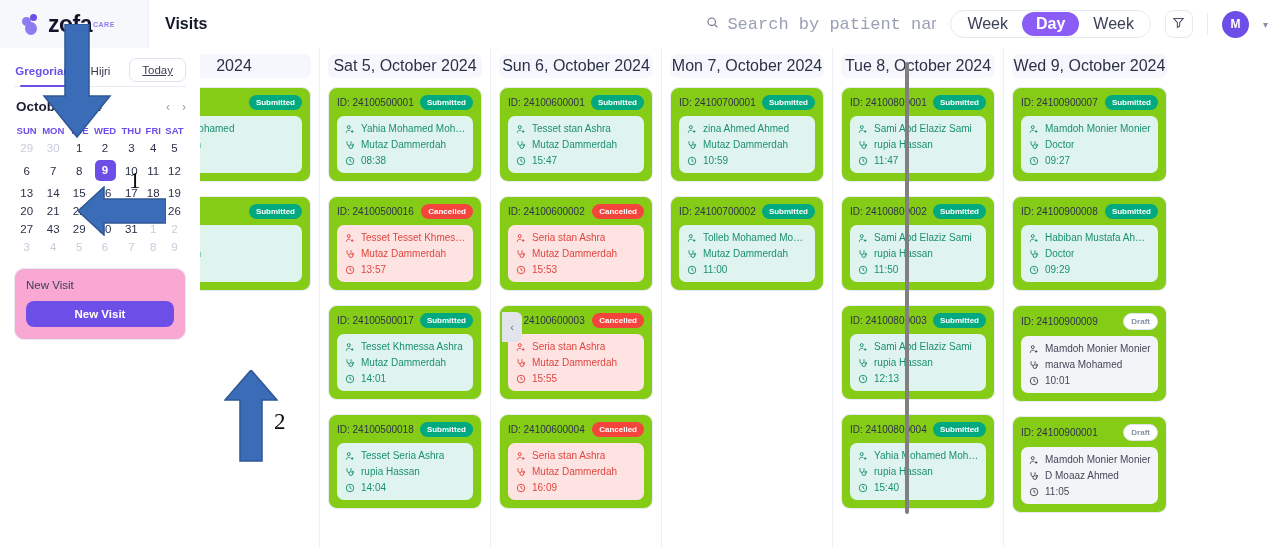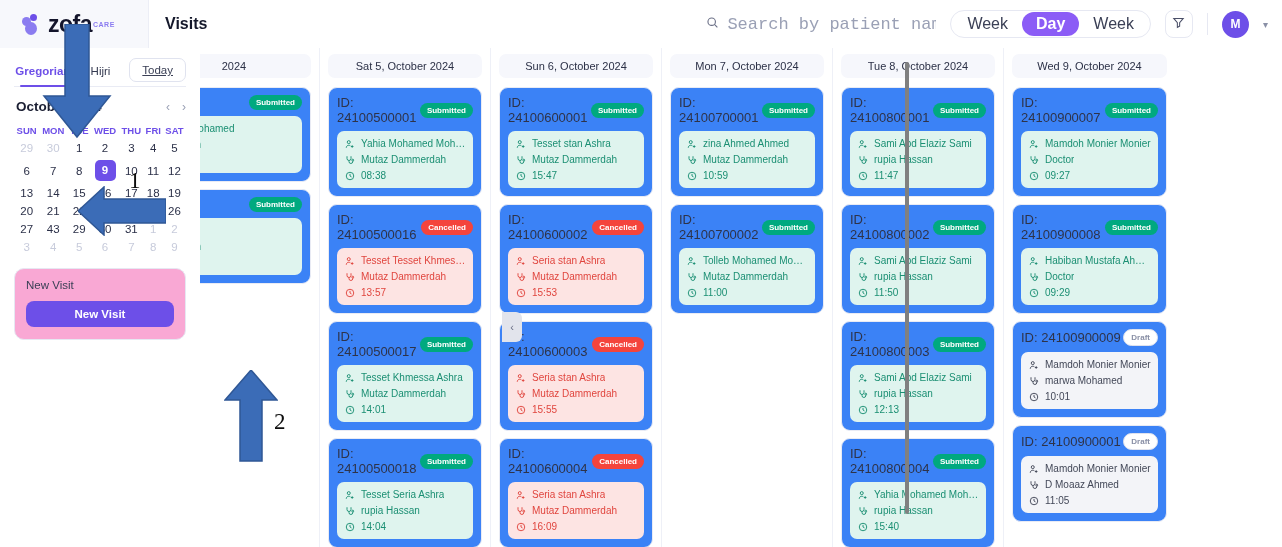--- a/index.html
+++ b/index.html
@@ -125,28 +125,28 @@
 
   
   #board { position:absolute; left: 0; top: 48px; right:0; bottom:0; display:flex; overflow:hidden; }
   .daycol {
     width: 171px; flex: none; border-right:1px solid #eef0f7; padding: 6px 8px 0 8px;
     position: relative;
   }
   .daycol:last-child { border-right: none; }
   .day-head {
     background:#f6f7fc; border-radius: 7px; height: 24px; display:flex; align-items:center;
-    justify-content:center; font-size: 11px; color:#2c3147; margin-bottom: 9px;
+    justify-content:center; font-size: 16px; color:#2c3147; margin-bottom: 9px;
   }
   .visit-card {
-    border:1px solid #e9ebf4; border-radius: 9px; padding: 7px 8px 8px; margin-bottom: 7px;
-    background:#3b82f6; cursor:pointer;
+    border:1px solid #e9ebf4; border-radius: 9px; padding: 7px 8px 8px; margin-bottom: 14px;
+    background:#84cc16; cursor:pointer;
   }
   .vc-top { display:flex; align-items:center; justify-content:space-between; margin-bottom:6px; }
-  .vc-id { font-size: 13px; color:#2e3349; }
+  .vc-id { font-size: 10px; color:#2e3349; }
   .badge {
     font-size: 8px; font-weight:700; color:#fff; border-radius: 9px; padding: 3px 7px; white-space:nowrap;
   }
   .badge.submitted { background:#00a97f; }
   .badge.cancelled { background:#f4443c; }
   .badge.draft { background:#fff; color:#8a90a6; border:1px solid #dfe2ed; font-weight:600; }
   .vc-body { border-radius: 7px; padding: 7px 7px 7px 7px; }
   .vc-body.submitted { background:#dff4ee; }
   .vc-body.cancelled { background:#fde4e3; }
   .vc-body.draft { background:#f3f4f8; }

